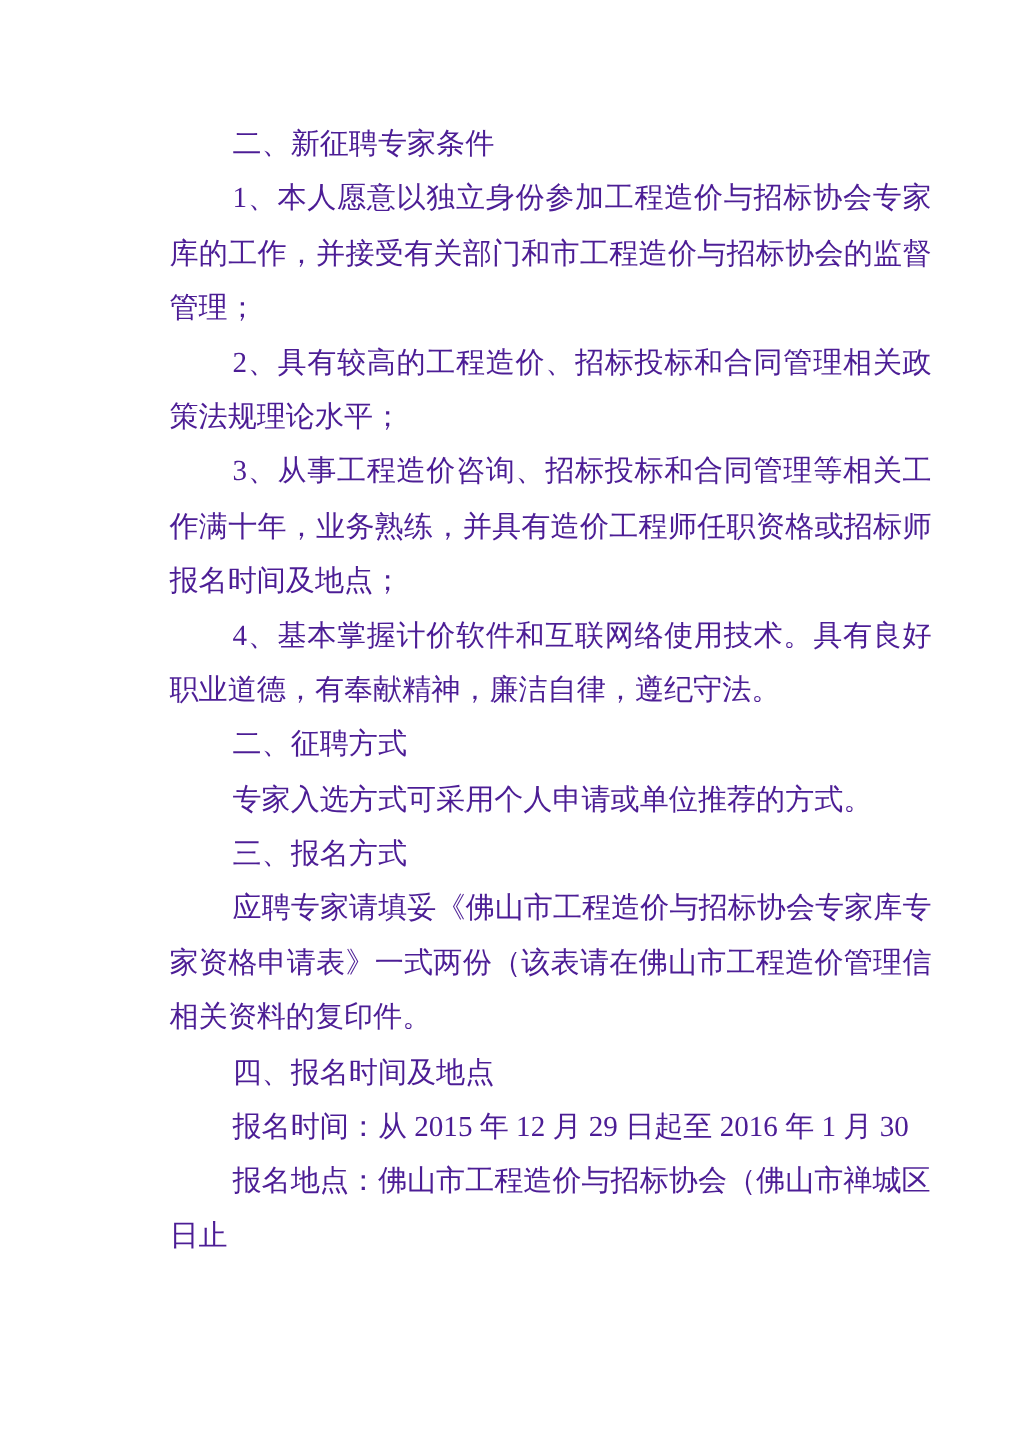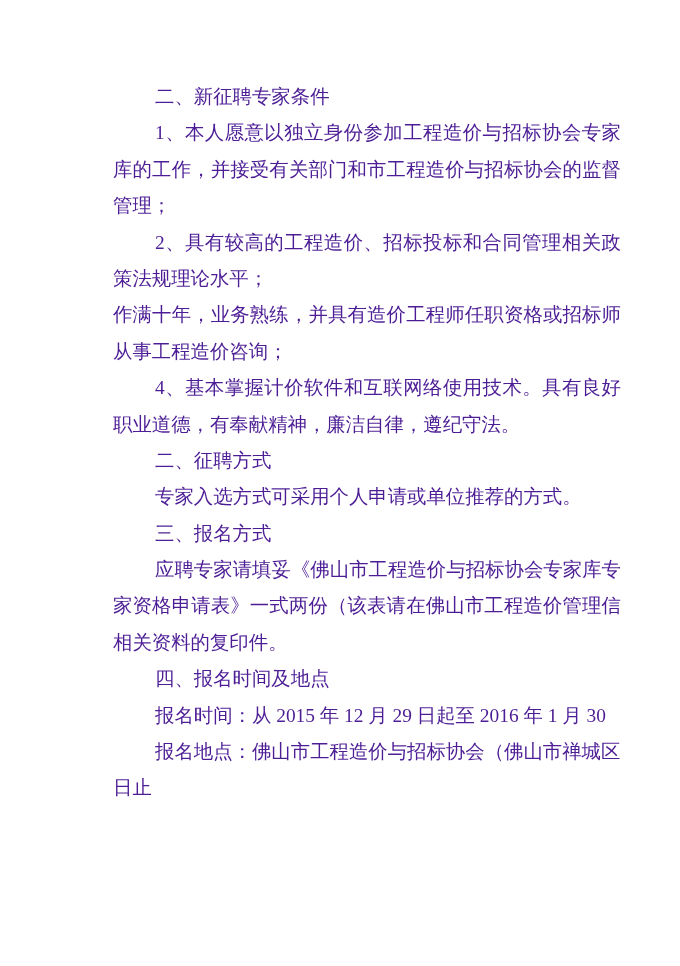--- a/index.html
+++ b/index.html
@@ -46,22 +46,23 @@
 <body>
 
 <div class="page">
   <div class="doc-body">
     <div class="line indent">二、新征聘专家条件</div>
     <div class="line indent fill">1、本人愿意以独立身份参加工程造价与招标协会专家</div>
     <div class="line fill">库的工作，并接受有关部门和市工程造价与招标协会的监督</div>
     <div class="line">管理；</div>
     <div class="line indent fill">2、具有较高的工程造价、招标投标和合同管理相关政</div>
     <div class="line">策法规理论水平；</div>
+    <div class="line indent fill">3、从事工程造价咨询、招标投标和合同管理等相关工</div>
     <div class="line fill">作满十年，业务熟练，并具有造价工程师任职资格或招标师</div>
-    <div class="line">从事工程造价咨询；</div>
+    <div class="line">报名时间及地点；</div>
     <div class="line indent fill">4、基本掌握计价软件和互联网络使用技术。具有良好</div>
     <div class="line">职业道德，有奉献精神，廉洁自律，遵纪守法。</div>
     <div class="line indent">二、征聘方式</div>
     <div class="line indent">专家入选方式可采用个人申请或单位推荐的方式。</div>
     <div class="line indent">三、报名方式</div>
     <div class="line indent fill">应聘专家请填妥《佛山市工程造价与招标协会专家库专</div>
     <div class="line fill">家资格申请表》一式两份（该表请在佛山市工程造价管理信</div>
     <div class="line">相关资料的复印件。</div>
     <div class="line indent">四、报名时间及地点</div>
     <div class="line indent">报名时间：从 2015 年 12 月 29 日起至 2016 年 1 月 30</div>

